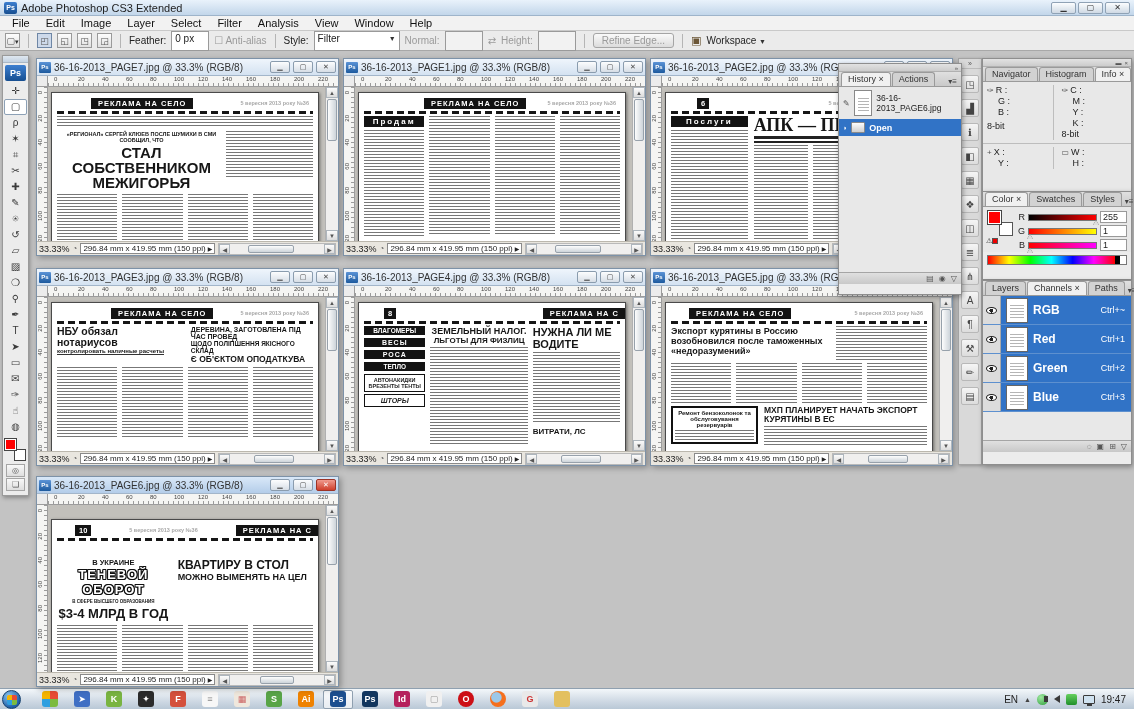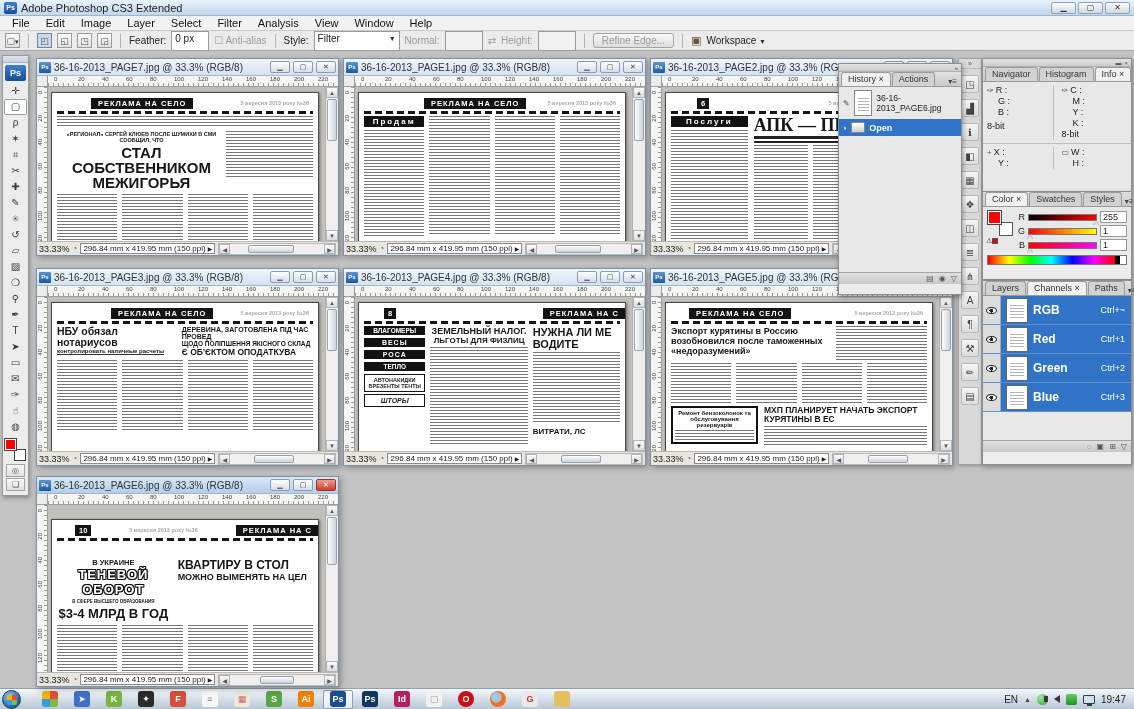--- a/index.html
+++ b/index.html
@@ -495,21 +495,21 @@
         <span class="rtv" style="top: 124px;">100</span>
         <span class="rtv" style="top: 148px;">120</span>
       </div>
     <div class="viewport">
       <div class="news-page" style="position:absolute">
         <div class="np-top">
             <span class="blackbar" style="margin-left:54px">РЕКЛАМА НА СЕЛО</span>
             <span class="dateline" style="margin-left:auto;margin-right:4px">5 вересня 2013 року №36</span>
           </div>
         <div class="np-dash"></div>
-        <div style="display:flex;gap:7px">
+        <div style="display:flex;gap:16px">
           <div style="width:46%">
             <div class="hl" style="font-size:10.5px;line-height:11px">НБУ обязал нотариусов</div>
             <div class="hl" style="font-size:6px;border-bottom:1px solid #333;display:inline-block">контролировать наличные расчеты</div>
           </div>
           <div style="flex:1">
             <div class="hl" style="font-size:7px">ДЕРЕВИНА, ЗАГОТОВЛЕНА ПІД ЧАС ПРОВЕД</div>
             <div class="hl" style="font-size:6.5px">ЩОДО ПОЛІПШЕННЯ ЯКІСНОГО СКЛАД</div>
             <div class="hl" style="font-size:8.5px">Є ОБ'ЄКТОМ ОПОДАТКУВА</div>
           </div>
         </div>

